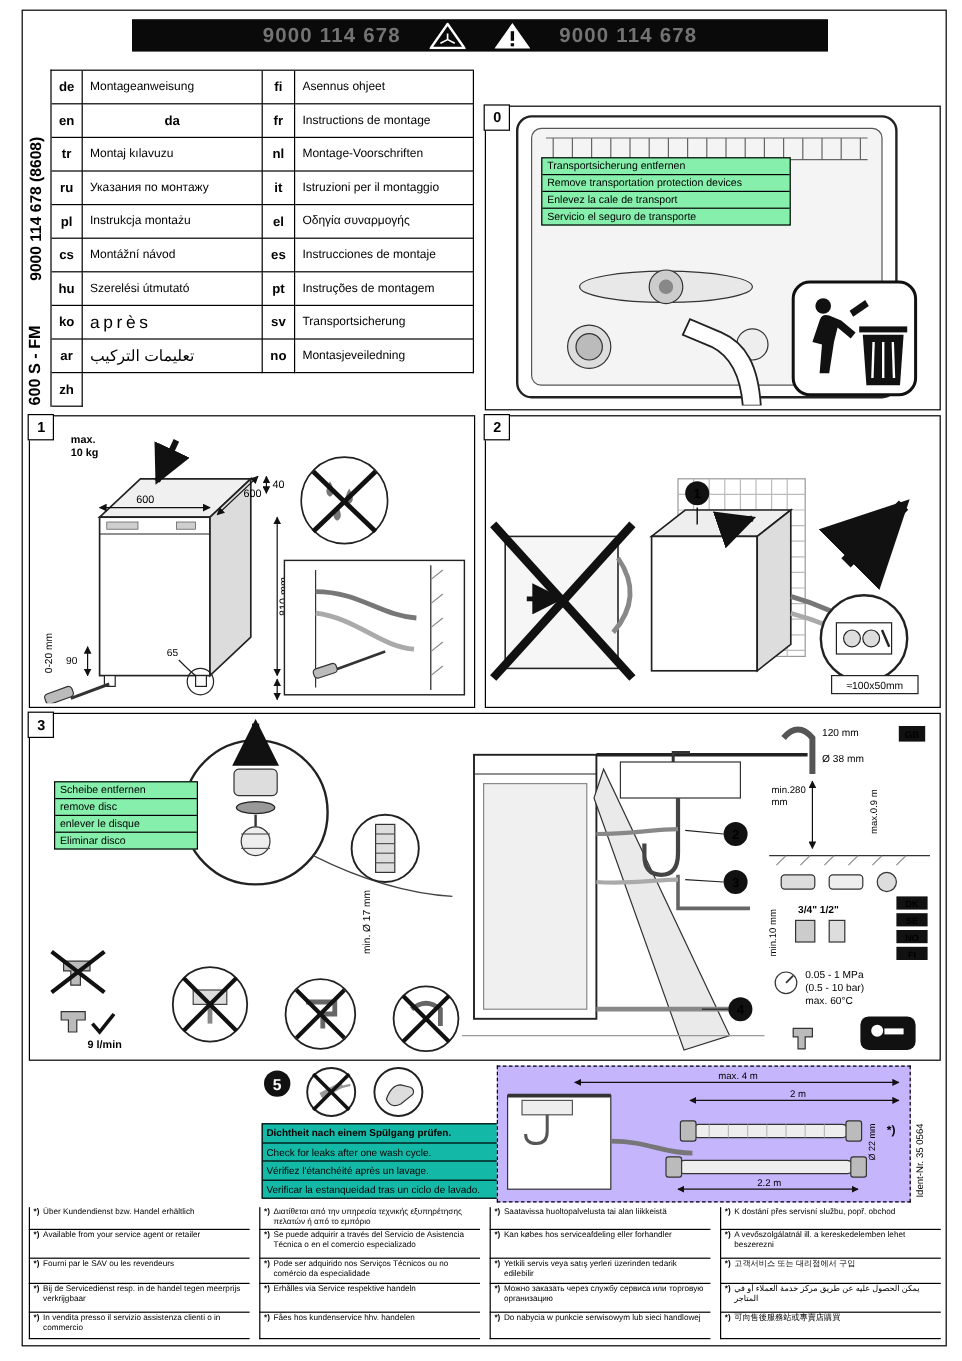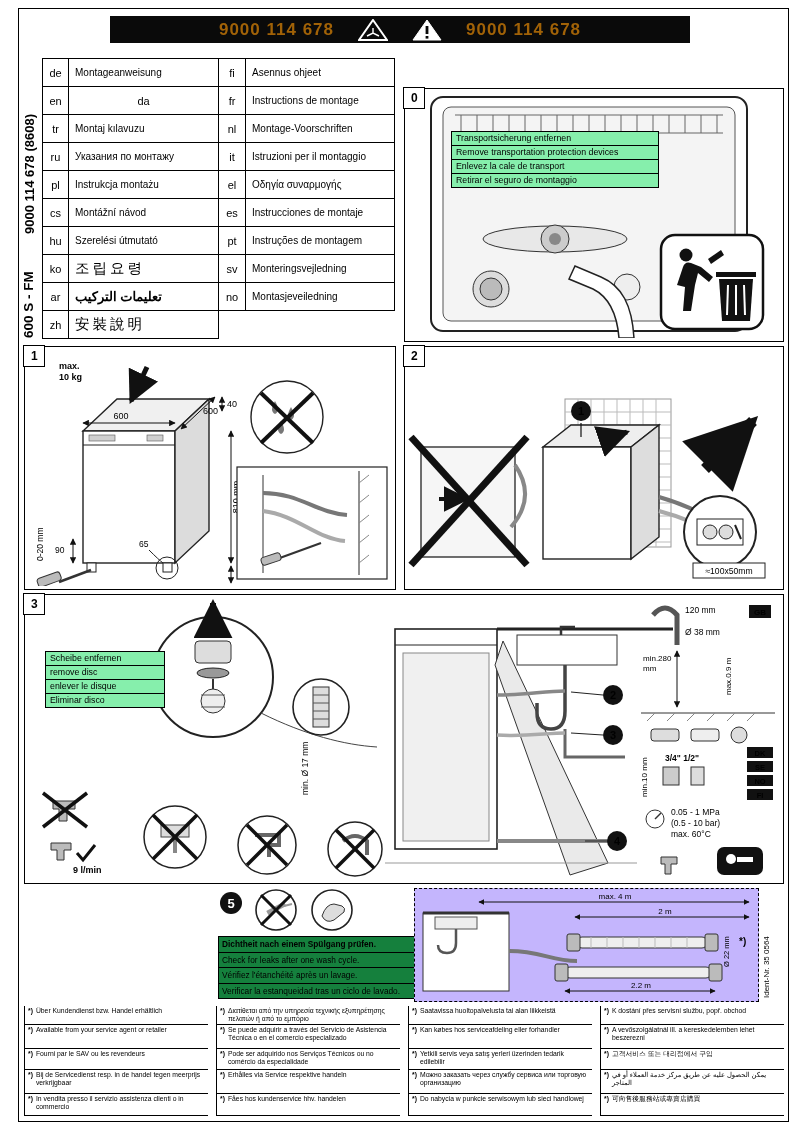--- a/index.html
+++ b/index.html
@@ -1,45 +1,45 @@
 <!DOCTYPE html>
 <html><head>
 <meta charset="utf-8">
 <style>
   html,body{margin:0;padding:0}
   body{width:802px;height:1134px;position:relative;background:#fff;color:#000;
        font-family:"Liberation Sans",sans-serif;overflow:hidden}
   .abs{position:absolute}
   .frame{position:absolute;left:18px;top:8px;width:769px;height:1112px;border:1.4px solid #000}
-  .header-bar{position:absolute;left:110px;top:16px;width:580px;height:27px;background:#0a0a0a;color:#a16207;
+  .header-bar{position:absolute;left:110px;top:16px;width:580px;height:27px;background:#0a0a0a;color:#737373;
       display:flex;align-items:center;justify-content:center;gap:24px;font-size:17px;font-weight:bold;letter-spacing:1px}
   .vtext{position:absolute;transform-origin:0 0;transform:rotate(-90deg);white-space:nowrap;font-weight:bold}
   .sb-top{left:22px;top:234px;font-size:13px}
   .sb-bottom{left:21px;top:338px;font-size:13.5px}
   
   .lang-table{position:absolute;left:42px;top:58px;display:grid;grid-template-columns:26px 150px 27px 149px;
       grid-auto-rows:28px;border-top:1px solid #000;border-left:1px solid #000;background:#fff}
   .lc,.ll{border-right:1px solid #000;border-bottom:1px solid #000;display:flex;align-items:center;overflow:hidden}
-  .lc{justify-content:center;font-weight:normal;font-size:11px}
+  .lc{justify-content:center;font-weight:bold;font-size:11px}
   .ll{padding-left:6px;font-size:10px;white-space:nowrap}
   .ll.big{font-size:14.5px;letter-spacing:3px}
-  .ll.ar{font-size:13px;font-weight:bold}
+  .ll.ar{font-size:13px;font-weight:normal}
   
   .panel{position:absolute;border:1.6px solid #000;background:#fff}
   .numbox{position:absolute;left:-1.6px;top:-1.6px;width:20px;height:20px;border:1.6px solid #000;background:#fff;
       font-weight:bold;font-size:12px;display:flex;align-items:center;justify-content:center;z-index:5}
   .notebox{position:absolute;border:1px solid #000;background:#86efac;z-index:4}
   .notebox div{font-size:8.8px;line-height:13px;padding:0 4px;border-bottom:1px solid #000;white-space:nowrap}
   .notebox div:last-child{border-bottom:none}
   svg text{font-family:"Liberation Sans",sans-serif;fill:#000}
   .art{position:absolute;left:0;top:0}
   
   .circle5{position:absolute;left:220px;top:892px;width:22px;height:22px;border-radius:50%;background:#111;color:#fff;
       font-weight:bold;font-size:13px;display:flex;align-items:center;justify-content:center}
-  .check-box{position:absolute;left:218px;top:936px;width:196px;border:1px solid #000;background:#15803d}
+  .check-box{position:absolute;left:218px;top:936px;width:196px;border:1px solid #000;background:#14b8a6}
   .check-box div{font-size:8.3px;line-height:14.5px;padding:0 3px;border-bottom:1px solid #000;white-space:nowrap}
   .check-box div:last-child{border-bottom:none}
   .check-box div:first-child{font-weight:bold}
   .dashed-box{position:absolute;left:414px;top:888px;width:343px;height:112px;border:1.6px dashed #000;background:#c4b5fd}
   .ident{left:762px;top:998px;font-size:8px;font-weight:normal}
   
   .footnotes{position:absolute;left:24px;top:1006px;width:760px;display:grid;
       grid-template-columns:1fr 1fr 1fr 1fr;grid-template-rows:19px 24px 21px 24px 22px;column-gap:8px}
   .fn{border-bottom:1px solid #000;border-left:1px solid #000;font-size:6.8px;line-height:1.18;
       display:flex;gap:3px;padding:1px 2px 0 3px;overflow:hidden;align-items:flex-start}
@@ -97,31 +97,30 @@
   <div class="ll">Montážní návod</div>
 
   <div class="lc">es</div>
   <div class="ll">Instrucciones de montaje</div>
   <div class="lc">hu</div>
   <div class="ll">Szerelési útmutató</div>
 
   <div class="lc">pt</div>
   <div class="ll">Instruções de montagem</div>
   <div class="lc">ko</div>
-  <div class="ll big">조립요령</div>
+  <div class="ll big">après</div>
 
   <div class="lc">sv</div>
-  <div class="ll">Monteringsvejledning</div>
+  <div class="ll">Transportsicherung</div>
   <div class="lc">ar</div>
   <div class="ll ar">تعليمات التركيب</div>
 
   <div class="lc">no</div>
   <div class="ll">Montasjeveiledning</div>
   <div class="lc">zh</div>
-  <div class="ll big">安裝說明</div>
 </div>
 
 <div class="panel" style="left:404px;top:88px;width:378px;height:252px">
   <div class="numbox">0</div>
   <svg class="art" width="375" height="249" viewBox="0 0 375 249">
     <rect x="26" y="8" width="316" height="234" rx="12" fill="#fff" stroke="#222" stroke-width="2"></rect>
     <rect x="38" y="18" width="292" height="214" rx="8" fill="#f4f4f4" stroke="#555" stroke-width="1"></rect>
     <g stroke="#666" stroke-width="1">
       <line x1="50" y1="26" x2="318" y2="26"></line>
         <line x1="50" y1="44" x2="318" y2="44"></line>
@@ -163,21 +162,21 @@
           <line x1="331" y1="196" x2="331" y2="226"></line>
           <line x1="339" y1="196" x2="340" y2="226"></line>
       </g>
       <rect x="311" y="183" width="40" height="5" fill="#111"></rect>
     </g>
   </svg>
   <div class="notebox" style="left:46px;top:42px;width:206px">
     <div>Transportsicherung entfernen</div>
     <div>Remove transportation protection devices</div>
     <div>Enlevez la cale de transport</div>
-    <div>Retirar el seguro de montaggio</div>
+    <div>Servicio el seguro de transporte</div>
   </div>
 </div>
 
 <div class="panel" style="left:24px;top:346px;width:370px;height:242px">
   <div class="numbox">1</div>
   <svg class="art" width="367" height="239" viewBox="0 0 367 239">
     <defs>
         <marker id="ar1" viewBox="0 0 10 10" refX="9" refY="5" markerWidth="6.5" markerHeight="6.5" orient="auto-start-reverse">
           <path d="M0 0L10 5L0 10z" fill="#111"></path>
         </marker>

